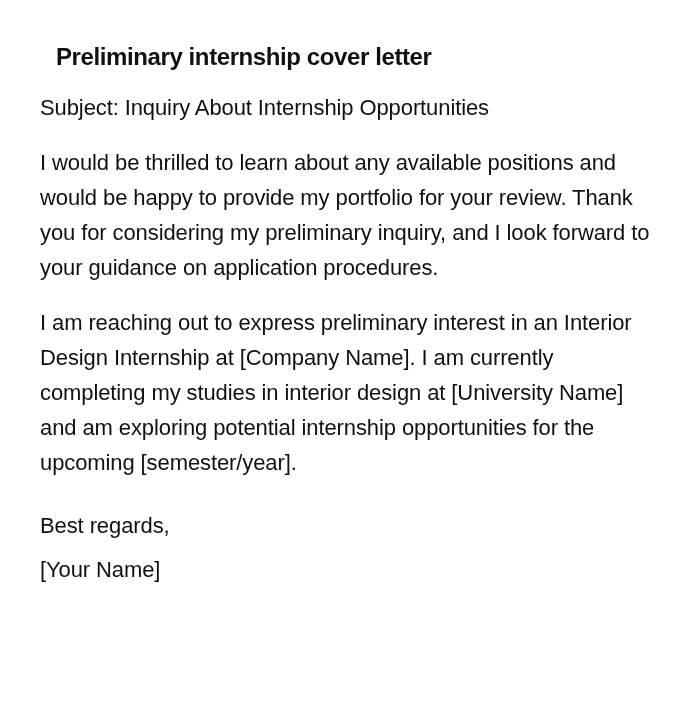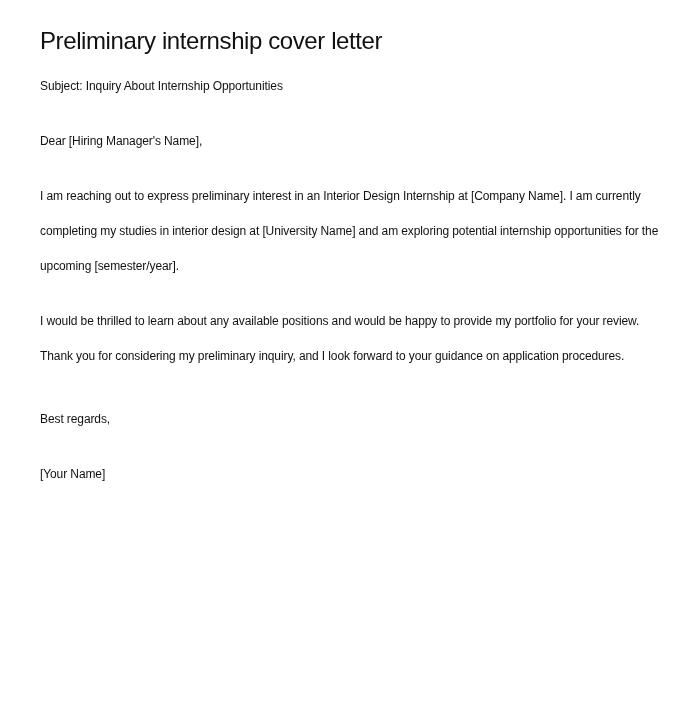--- a/index.html
+++ b/index.html
@@ -15,44 +15,43 @@
       color: #111111;
     }
     .doc {
       position: relative;
       padding: 24px 40px 0 40px;
       box-sizing: border-box;
       width: 700px;
     }
     .title {
       font-size: 24px;
-      font-weight: normal;
+      font-weight: bold;
       letter-spacing: -0.4px;
-      margin: 0;
+      margin: 16px;
       line-height: 34px;
       height: 34px;
     }
     .para {
-      font-size: 12px;
+      font-size: 22px;
       line-height: 35px;
       margin: 0;
       letter-spacing: -0.1px;
     }
     .subject { margin-top: 11px; }
     .greeting { margin-top: 20px; }
     .body1 { margin-top: 20px; }
     .body2 { margin-top: 20px; }
     .closing { margin-top: 28px; }
-    .sig-name { margin-top: 20px; }
+    .sig-name { margin-top: 9px; }
     .sig-email { margin-top: 20px; }
   </style>
 </head>
 <body>
 
 <div class="doc">
   <h1 class="title">Preliminary internship cover letter</h1>
   <p class="para subject">Subject: Inquiry About Internship Opportunities</p>
-  <p class="para greeting">Dear [Hiring Manager's Name],</p>
+  <p class="para body2">I would be thrilled to learn about any available positions and would be happy to provide my portfolio for your review. Thank you for considering my preliminary inquiry, and I look forward to your guidance on application procedures.</p>
   <p class="para body1">I am reaching out to express preliminary interest in an Interior Design Internship at [Company Name]. I am currently completing my studies in interior design at [University Name] and am exploring potential internship opportunities for the upcoming [semester/year].</p>
-  <p class="para body2">I would be thrilled to learn about any available positions and would be happy to provide my portfolio for your review. Thank you for considering my preliminary inquiry, and I look forward to your guidance on application procedures.</p>
   <p class="para closing">Best regards,</p>
   <p class="para sig-name">[Your Name]</p>
 </div>
 
 </body></html>

